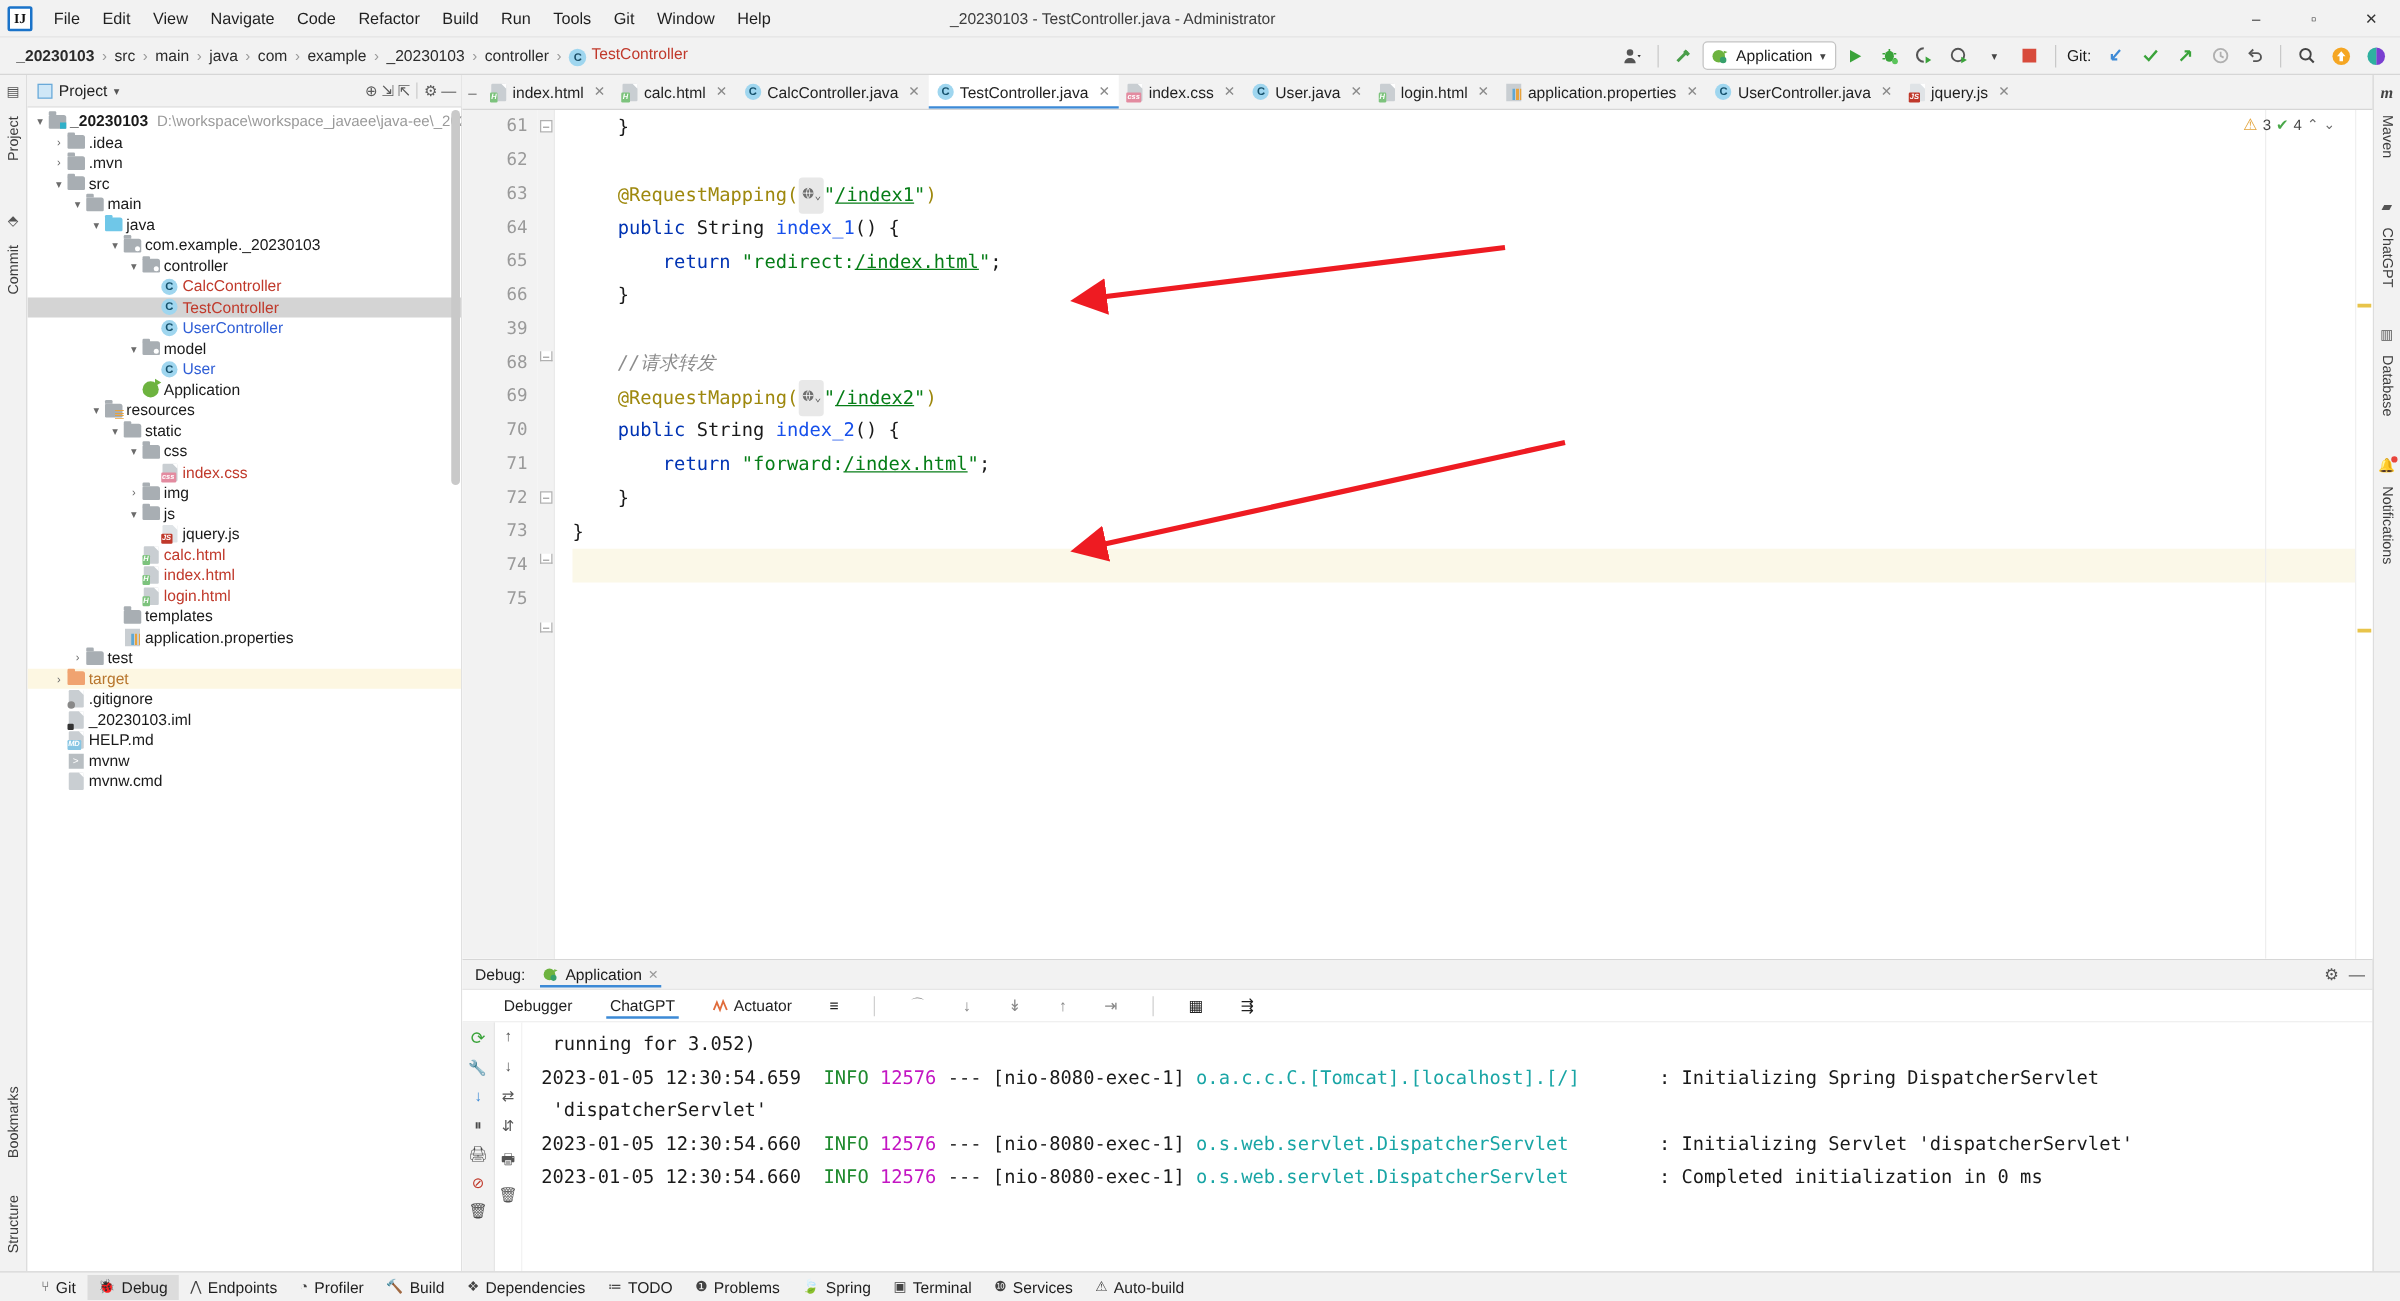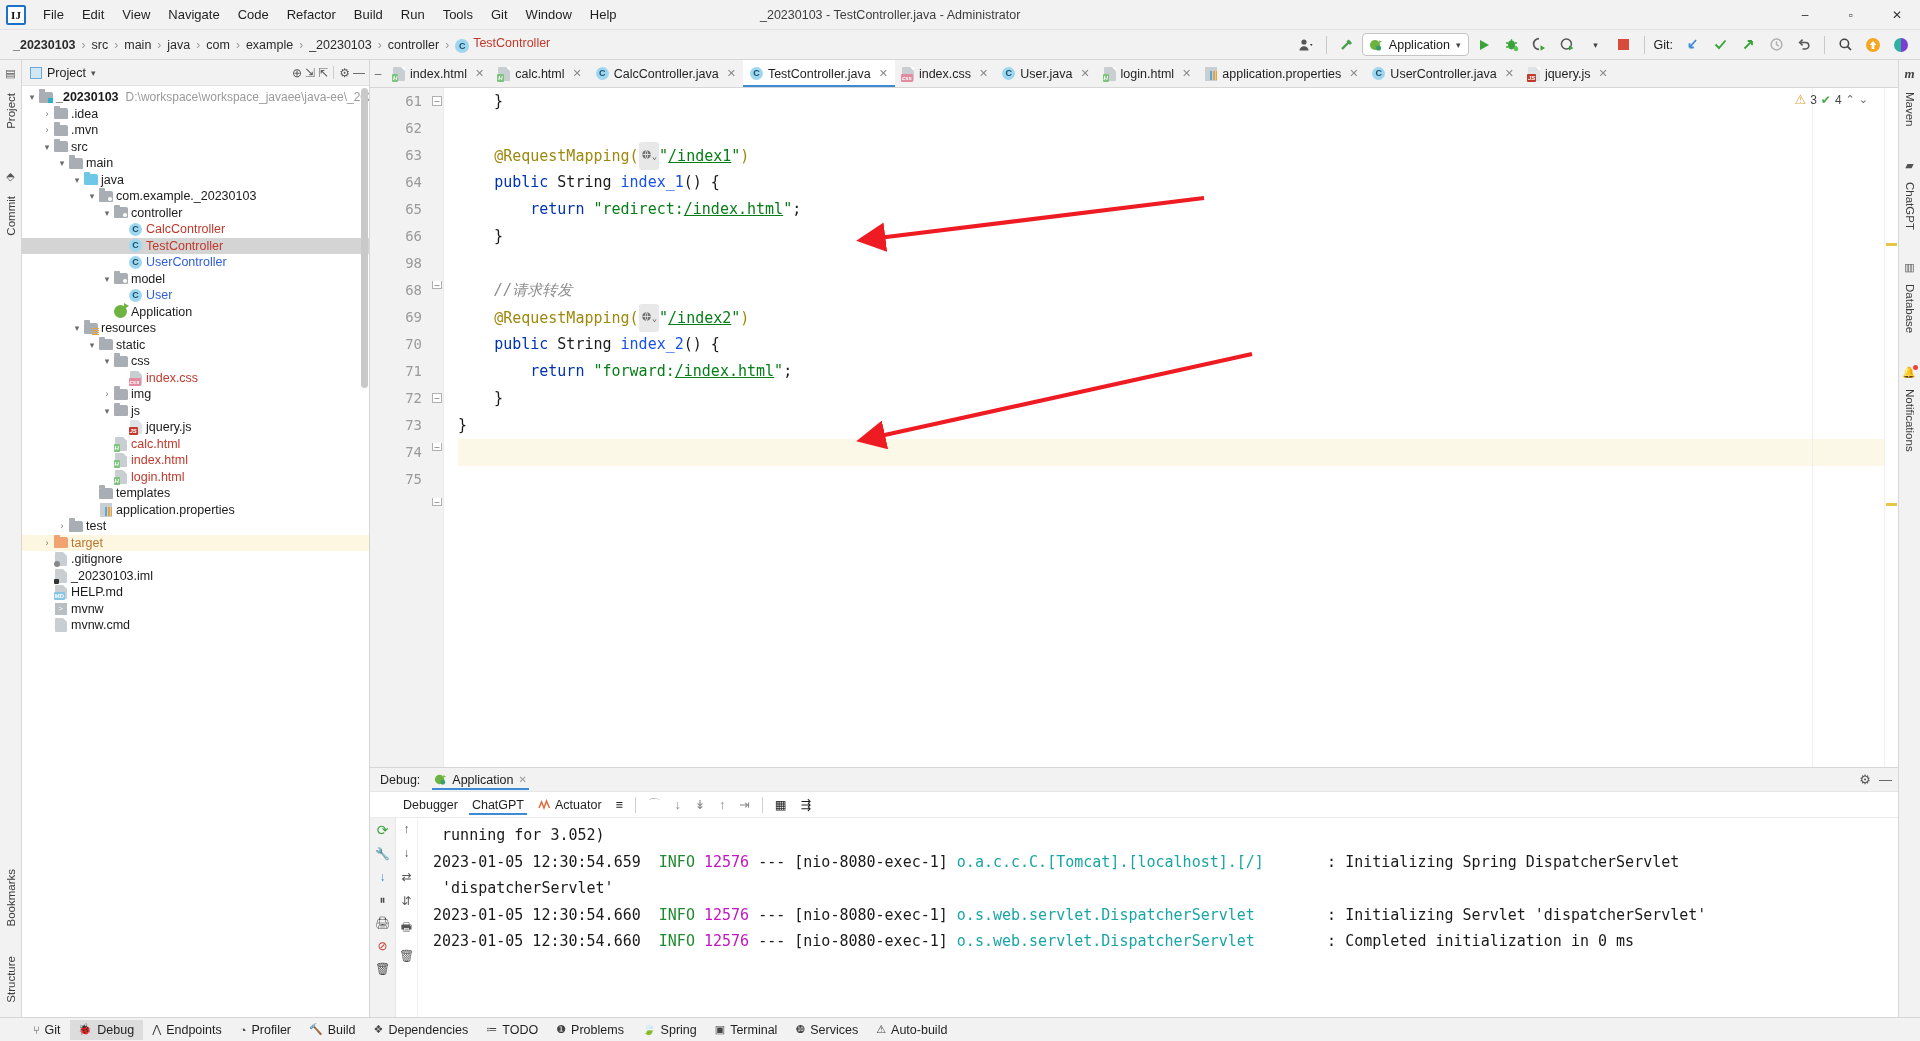--- a/index.html
+++ b/index.html
@@ -220,21 +220,21 @@
     background:#fff; border-top: 1px solid #d6d6d6; }
   .debug-head {
     height: 24px; min-height:24px; display:flex; align-items:center; gap: 8px;
     background:#f2f2f2; padding: 0 6px 0 10px; border-bottom:1px solid #e6e6e6;
   }
   .debug-head .lbl { font-size: 12.5px; color:#1f1f1f; }
   .dbg-tab { display:flex; align-items:center; gap:5px; font-size:12.5px; padding: 2px 6px; position:relative;}
   .dbg-tab.active:after{ content:''; position:absolute; left:4px; right:4px; bottom:-1px; height:2px; background:#3d8ad6;}
   .debug-head .right { margin-left:auto; display:flex; gap:8px; color:#555; font-size:13px; }
   .debug-toolbar {
-    height: 26px; min-height:26px; display:flex; align-items:center; gap: 0;
+    height: 26px; min-height:26px; display:flex; align-items:center; gap: 16px;
     background:#fff; padding-left: 26px; border-bottom: 1px solid #ececec;
   }
   .dt-item { font-size: 12.5px; color:#1f1f1f; padding: 2px 7px; display:flex;align-items:center;gap:4px; position:relative;}
   .dt-item.active:after{content:'';position:absolute;left:4px;right:4px;bottom:-1px;height:2px;background:#3d8ad6;}
   .dt-sep { width:1px;height:16px;background:#d0d0d0;margin:0 5px; }
   .console-row { flex: 1; display:flex; min-height:0; }
   .console-side {
     width: 26px; min-width:26px; background:#f2f2f2; border-right: 1px solid #e6e6e6;
     display:flex; flex-direction:column; align-items:center; padding-top: 4px; gap: 9px;
     color:#4a4a4a; font-size: 12px;
@@ -841,21 +841,21 @@
         </div>
 
       <div class="editor-area">
         <div class="gutter" id="gutter">
             <div class="gl">61</div>
             <div class="gl">62</div>
             <div class="gl">63</div>
             <div class="gl">64</div>
             <div class="gl">65<span class="spring-run"></span></div>
             <div class="gl">66</div>
-            <div class="gl">98</div>
+            <div class="gl">39</div>
             <div class="gl">68</div>
             <div class="gl">69</div>
             <div class="gl">70</div>
             <div class="gl">71<span class="spring-run"></span></div>
             <div class="gl">72</div>
             <div class="gl">73</div>
             <div class="gl">74</div>
             <div class="gl">75</div>
           </div>
         <div class="fold-col">

